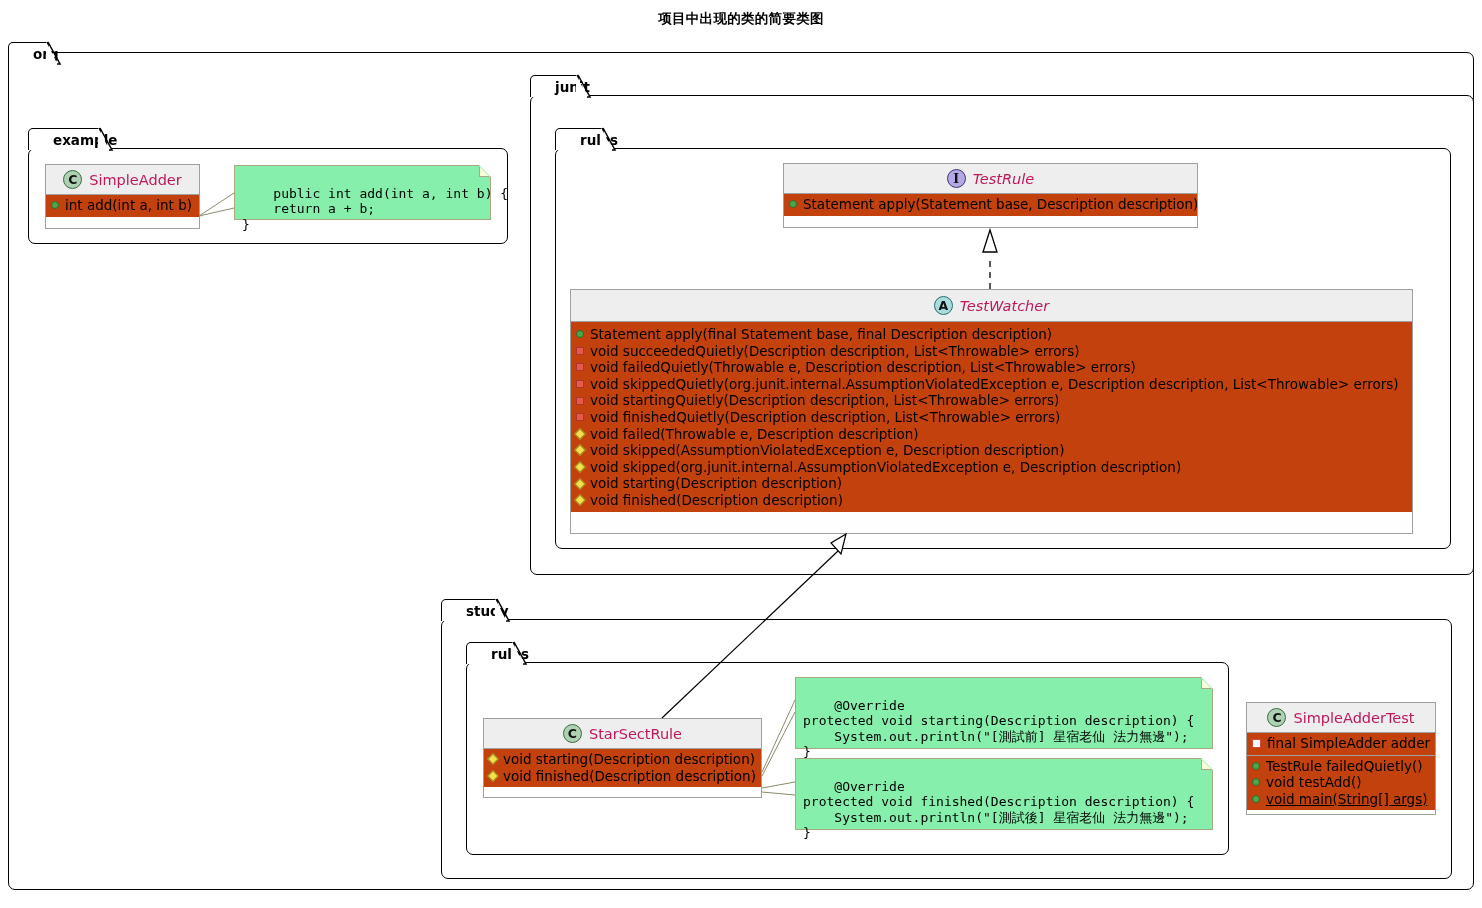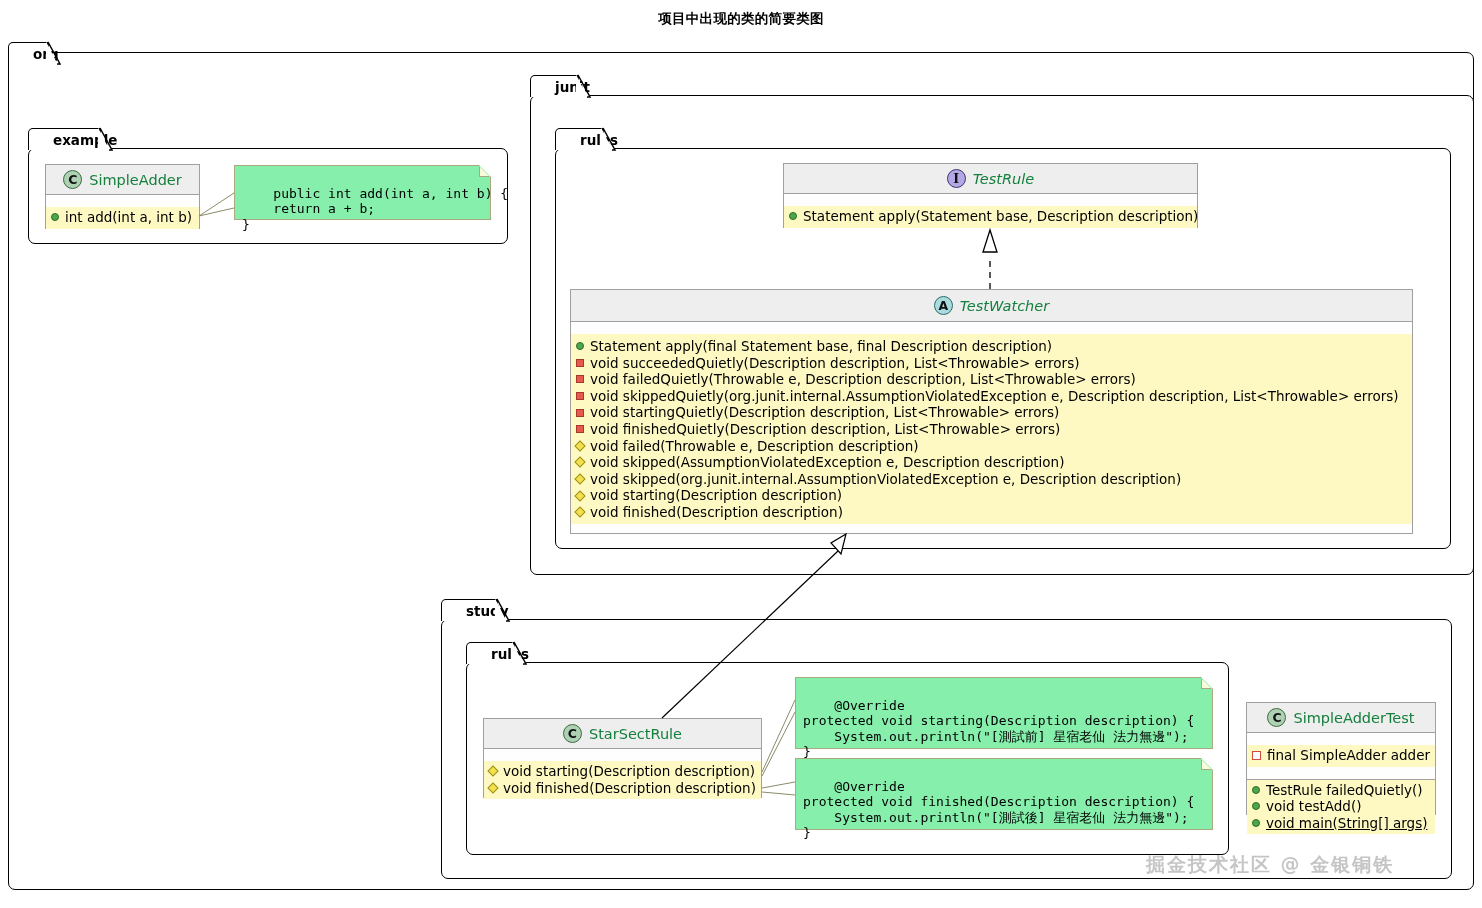--- a/index.html
+++ b/index.html
@@ -88,29 +88,28 @@
     display: flex;
     align-items: center;
     justify-content: center;
     gap: 7px;
     height: 30px;
     box-sizing: border-box;
   }
   .cls-header.tall { height: 32px; }
   .cls-name {
     font-size: 14.5px;
-    color: #15803d;
+    color: #be185d;
   }
   .cls-name.italic { font-style: italic; }
   .cls-section {
-    background: #fef9c3;
+    background: #c2410c;
     border-top: 1px solid #A0A0A0;
     padding: 2px 5px 3px 5px;
     box-sizing: border-box;
-    margin-top: 12px;
   }
   .member {
     display: flex;
     align-items: center;
     gap: 6px;
     font-size: 13.5px;
     line-height: 16.6px;
     color: #000;
     white-space: nowrap;
   }
@@ -447,15 +446,14 @@
     <g stroke="#8A8A6A" stroke-width="1" fill="none">
       <path d="M 762,772 L 795,700"></path>
       <path d="M 762,776 L 795,712"></path>
     </g>
     <g stroke="#8A8A6A" stroke-width="1" fill="none">
       <path d="M 762,788 L 795,782"></path>
       <path d="M 762,792 L 795,795"></path>
     </g>
   </svg>
 
-  <div class="watermark" style="left:1146px; top:852px;">掘金技术社区 @ 金银铜铁</div>
 
 </div>
 
 </body></html>

